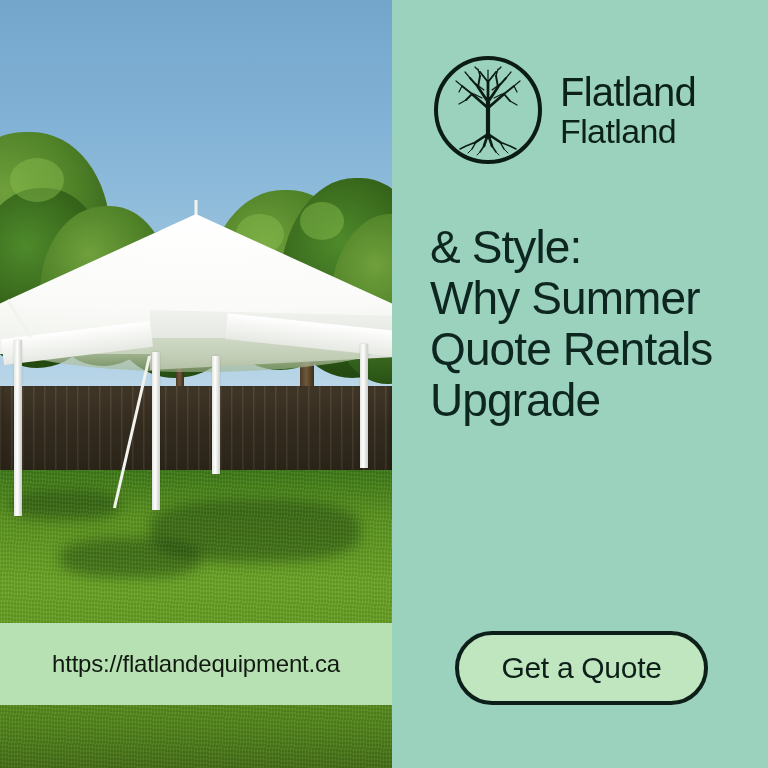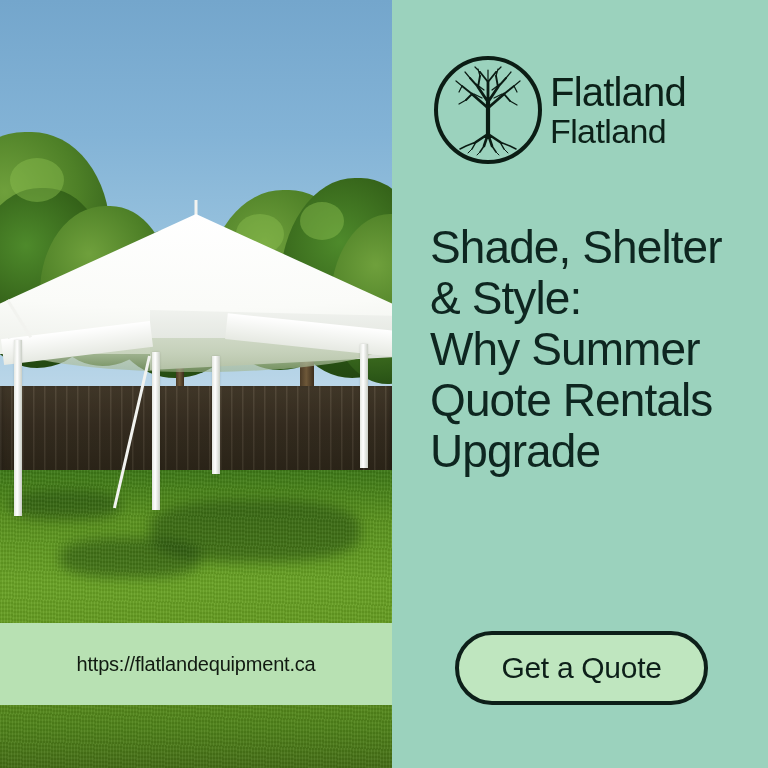--- a/index.html
+++ b/index.html
@@ -187,41 +187,41 @@
     left: 0;
     top: 623px;
     width: 392px;
     height: 82px;
     background: #B8E1B3;
     display: flex;
     align-items: center;
     justify-content: center;
   }
   .url-text {
-    font-size: 20px;
+    font-size: 24px;
     color: #111a11;
     letter-spacing: -0.2px;
     white-space: nowrap;
   }
 
   
   .panel {
     position: absolute;
     left: 392px; top: 0;
     width: 376px; height: 768px;
     background: #9BD2BD;
   }
 
   .brand {
     position: absolute;
     left: 40px;
     top: 54px;
     display: flex;
     align-items: center;
-    gap: 6px;
+    gap: 16px;
   }
   .brand-mark {
     width: 112px;
     height: 112px;
     flex: 0 0 112px;
   }
   .brand-text {
     display: flex;
     flex-direction: column;
     line-height: 1.06;
@@ -345,21 +345,20 @@
           <path d="M40 95 L36 99 M72 95 L76 99 M48 98 L45 101 M64 98 L67 101" stroke-width="1"></path>
         </g>
       </svg>
       <div class="brand-text">
         <span class="brand-l1">Flatland</span>
         <span class="brand-l2">Flatland</span>
       </div>
     </div>
 
     <div class="headline">
-      <span class="hl-line">Shade, Shelter</span>
       <span class="hl-line">&amp; Style:</span>
       <span class="hl-line">Why Summer</span>
       <span class="hl-line">Quote Rentals</span>
       <span class="hl-line">Upgrade</span>
     </div>
 
     <div class="cta">
       <span>Get a Quote</span>
     </div>
 

